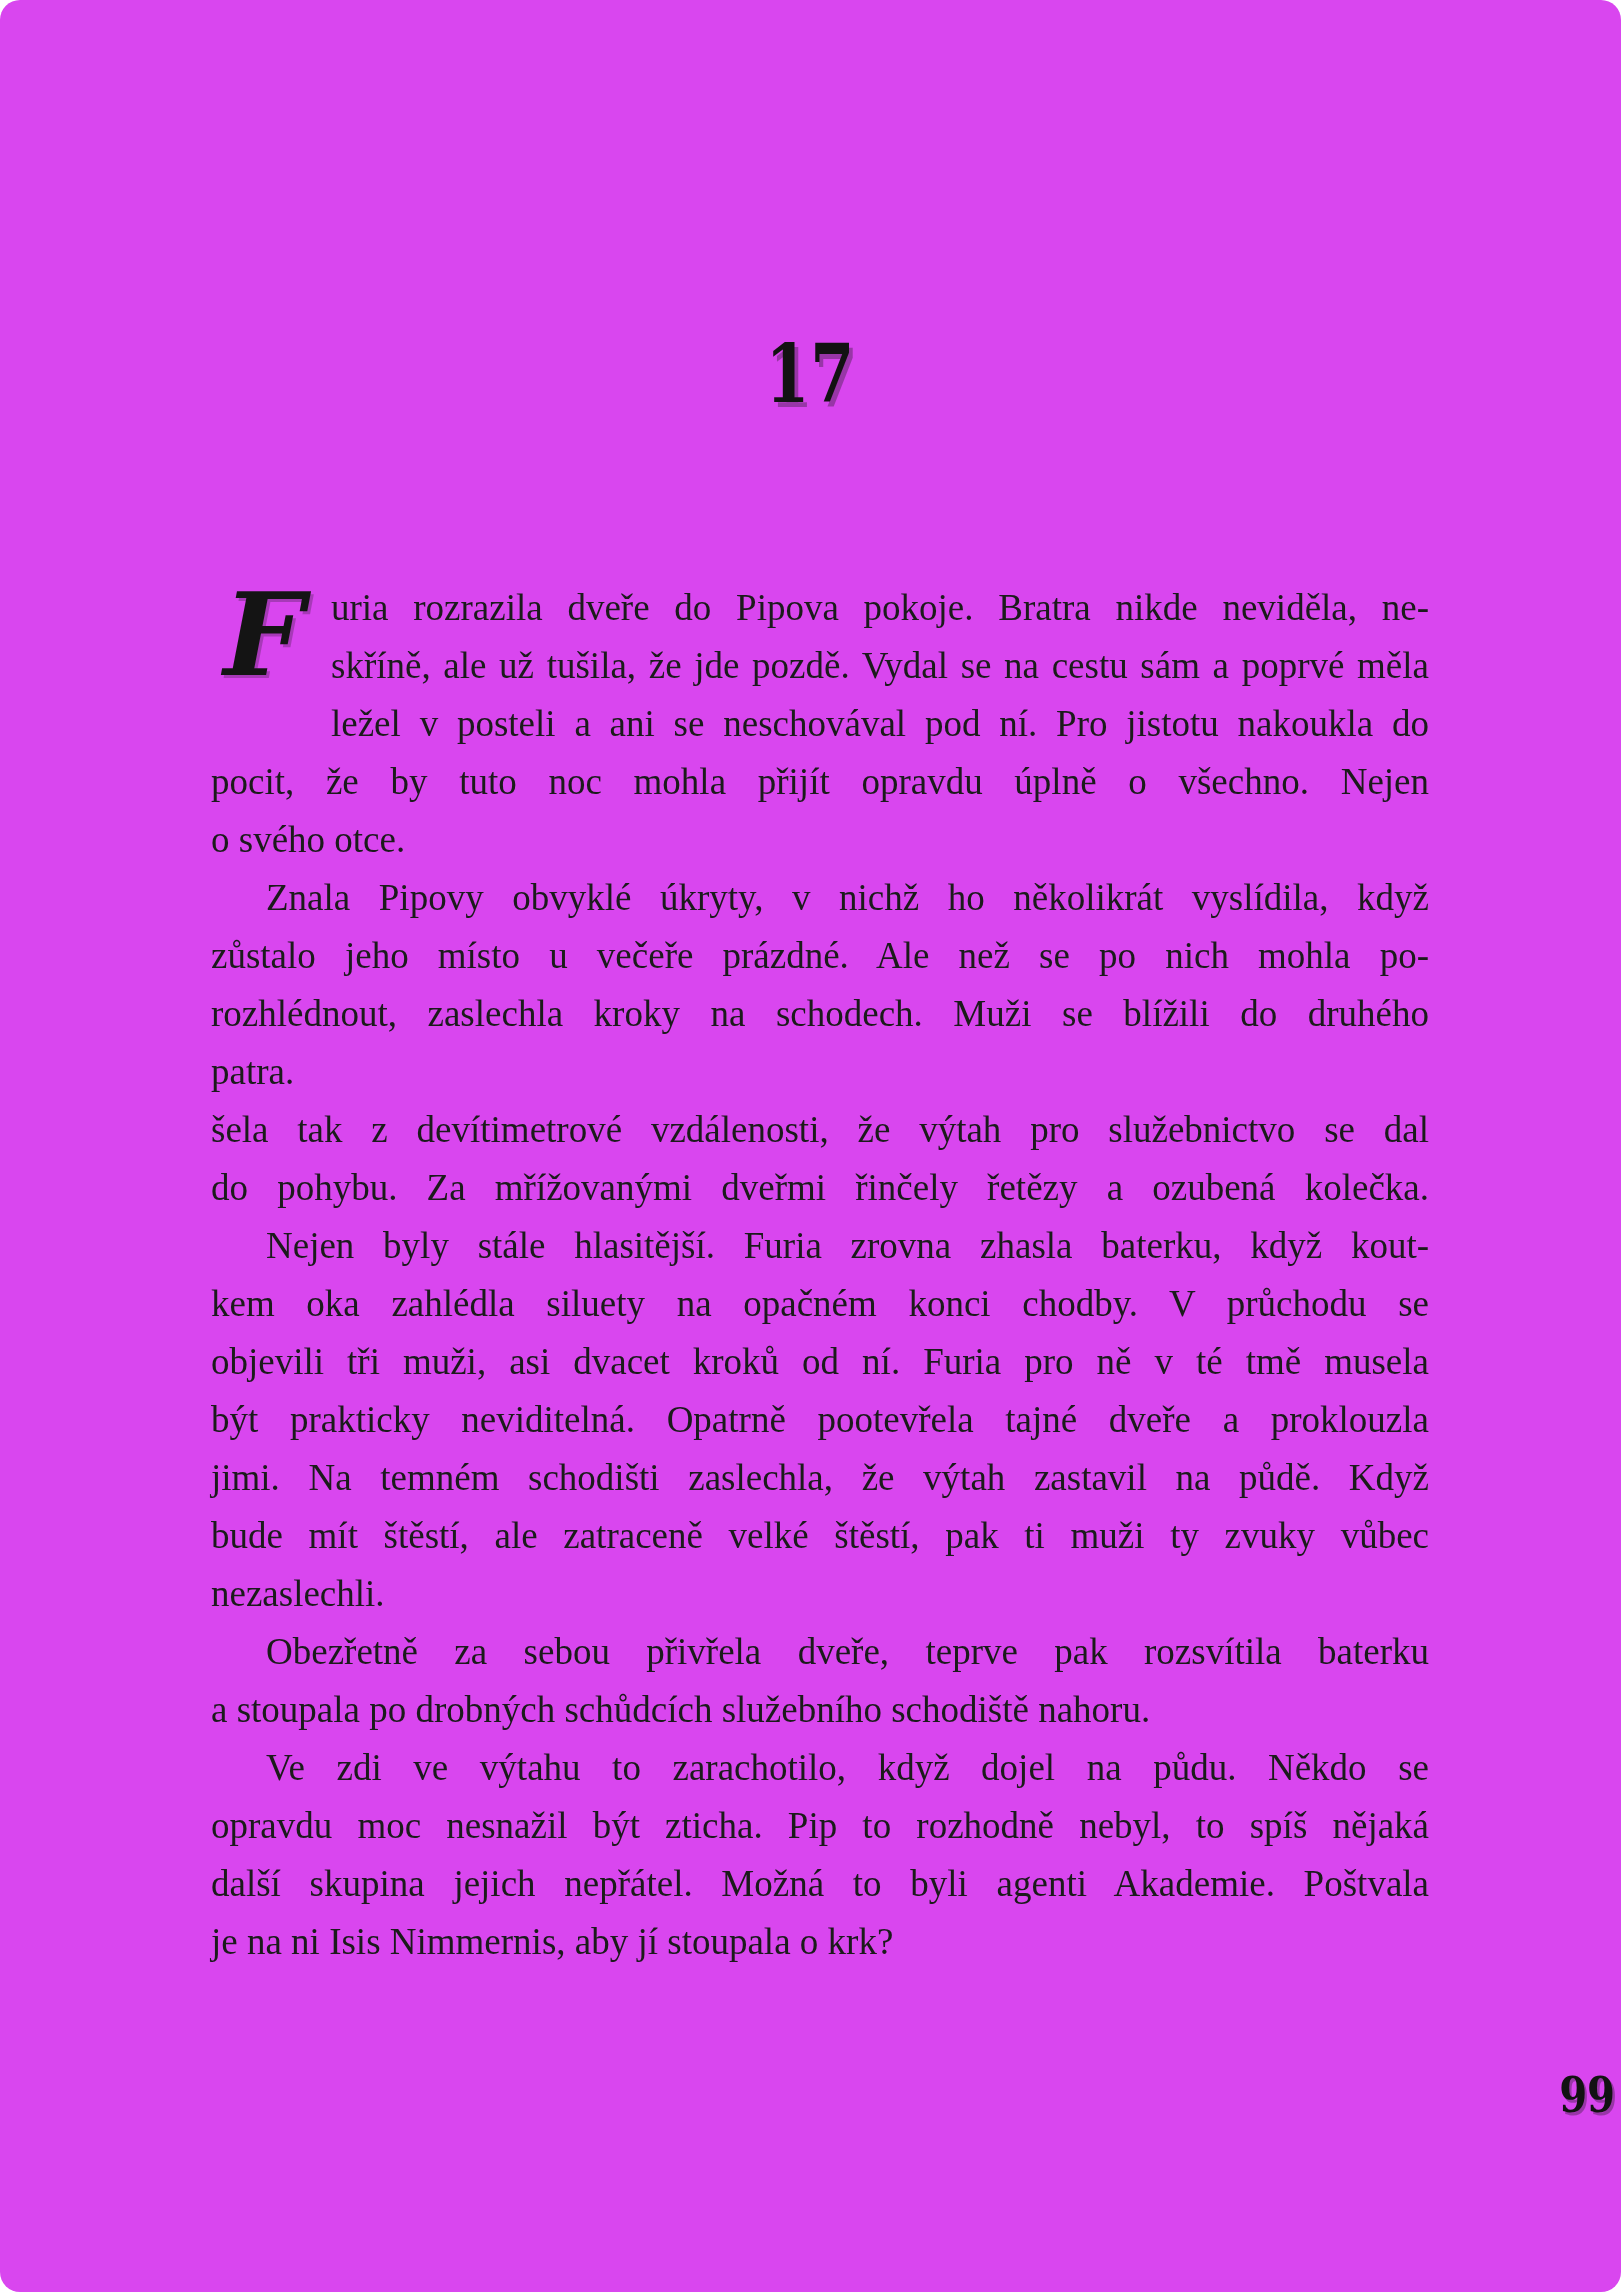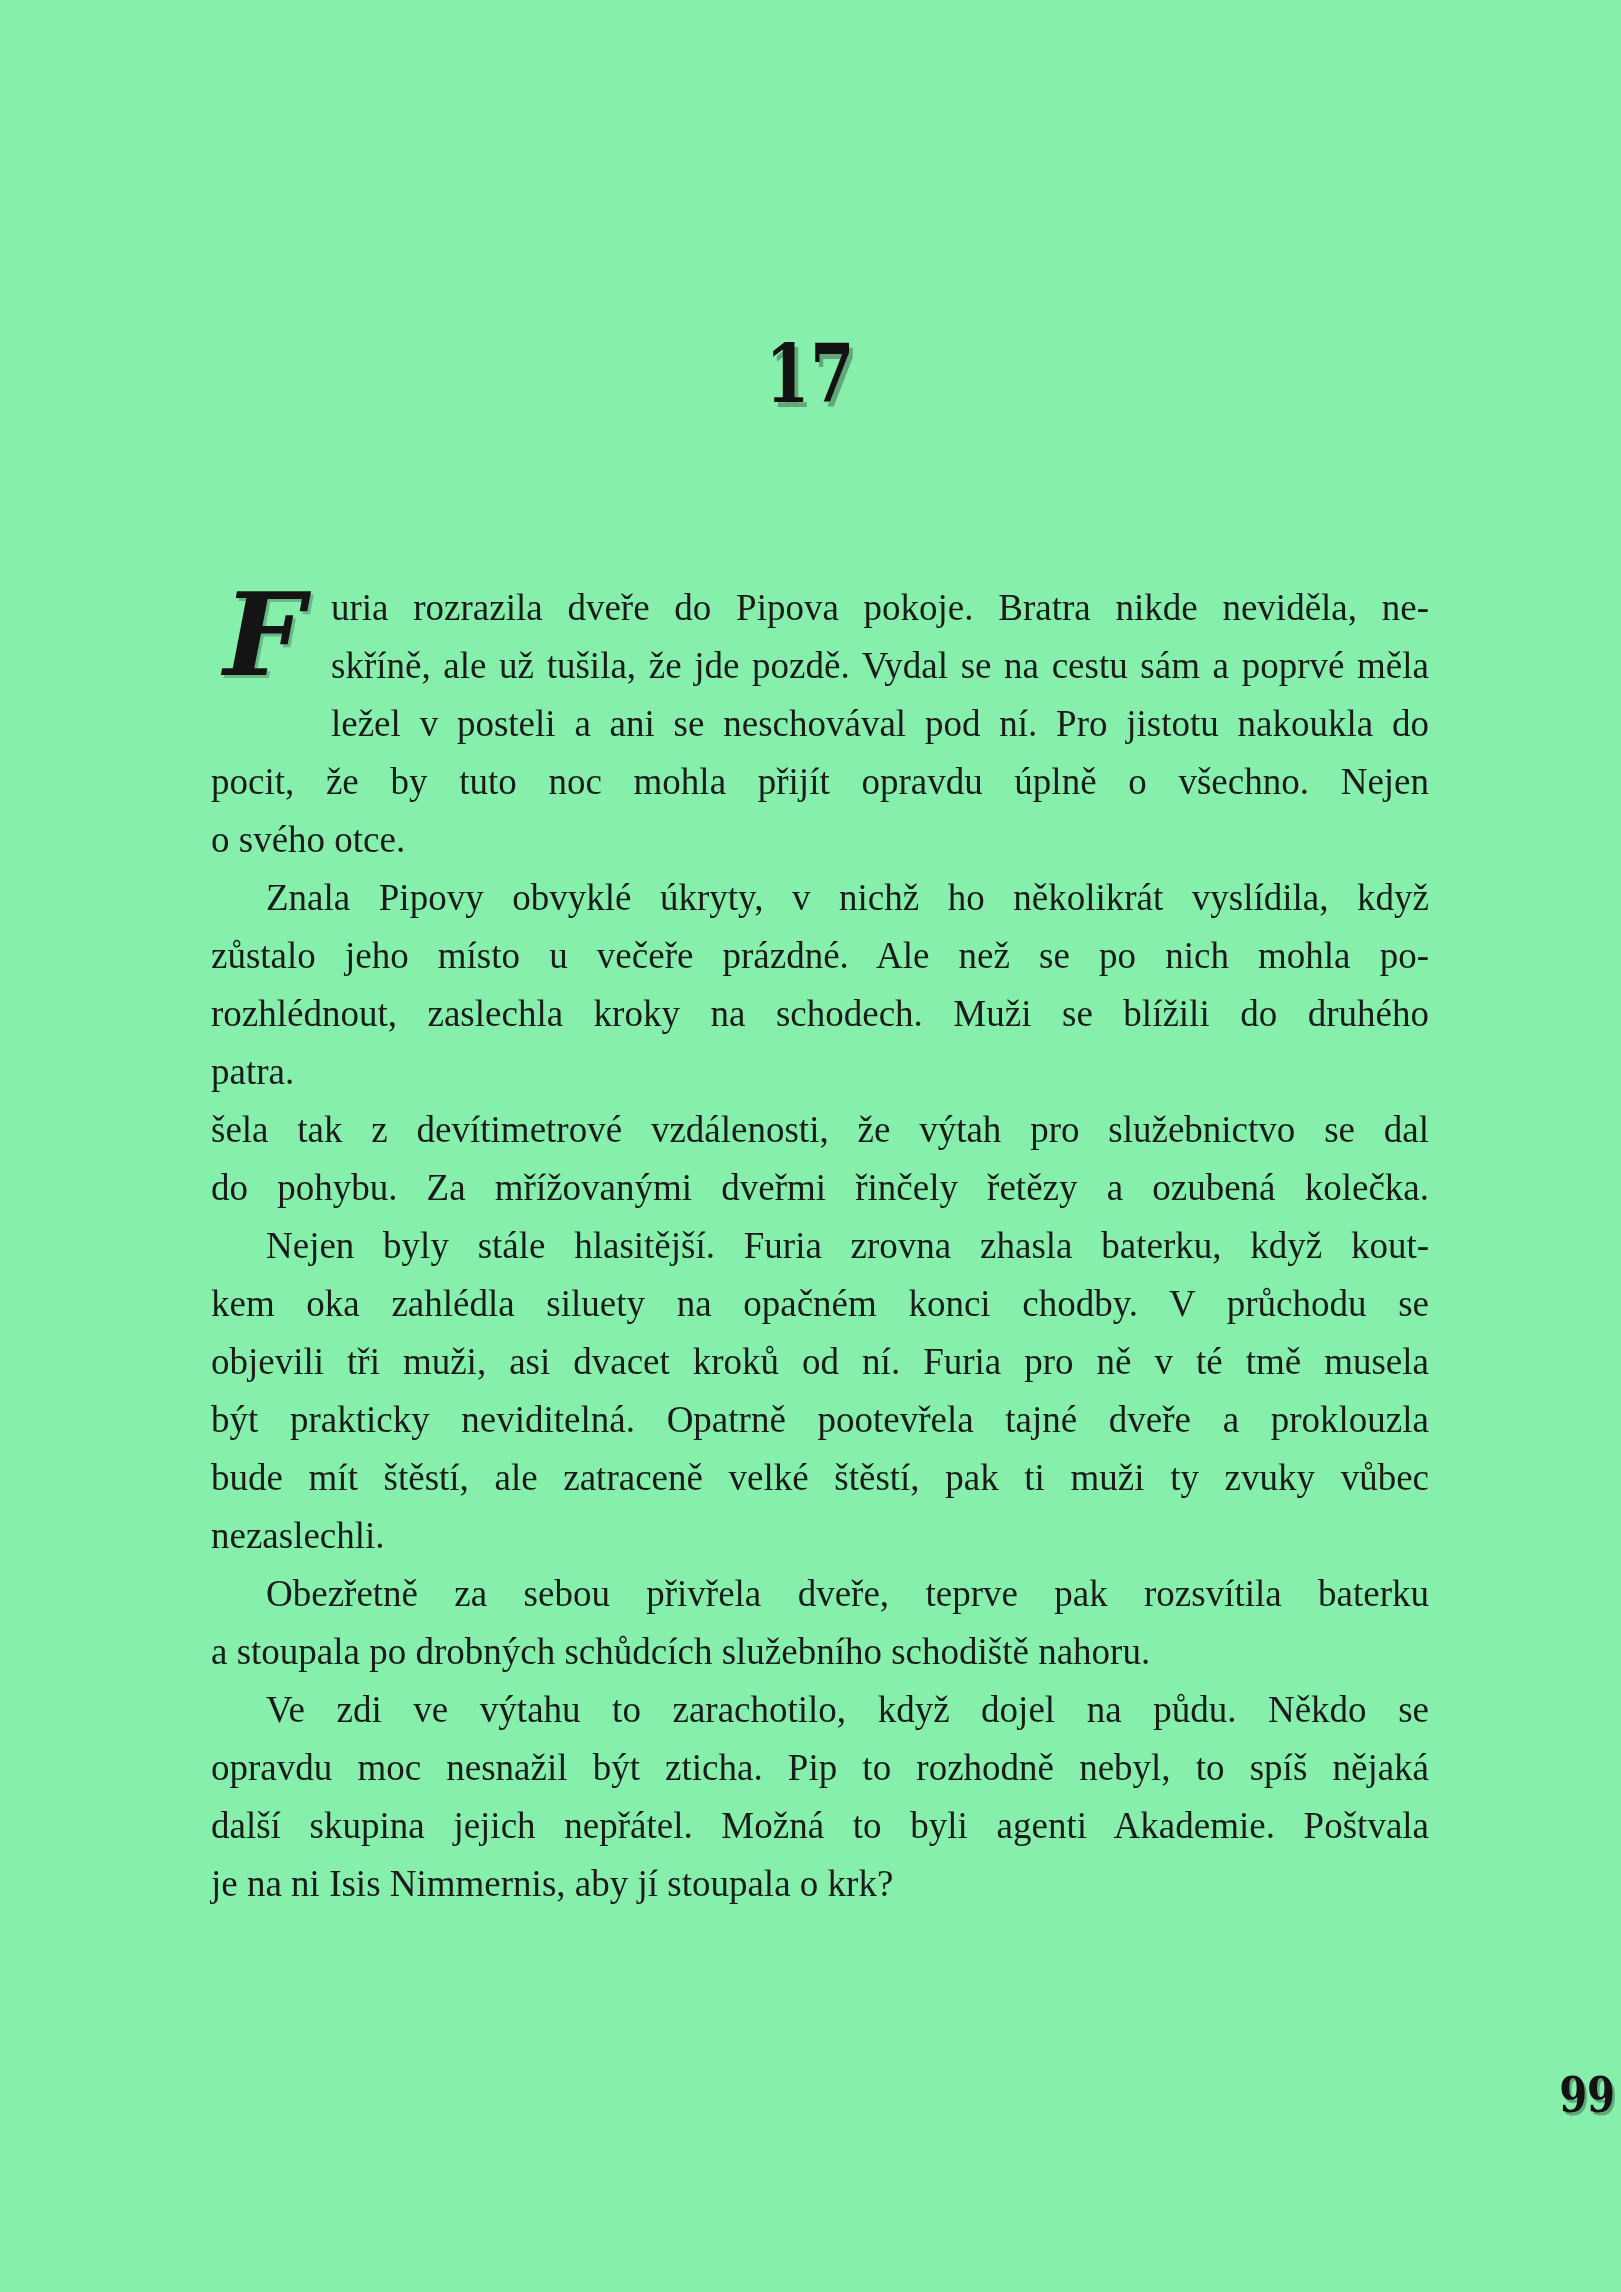--- a/index.html
+++ b/index.html
@@ -5,24 +5,25 @@
 <style>
   html, body {
     margin: 0;
     padding: 0;
     background: #ffffff;
   }
   .page {
     position: relative;
     width: 1621px;
     height: 2292px;
-    background: #86efac;
+    background: #d946ef;
     overflow: hidden;
     font-family: "Liberation Serif", "DejaVu Serif", serif;
     color: #1b1b1b;
+    border-radius: 20px;
   }
 
   
   .chapter {
     position: absolute;
     top: 333px;
     left: 0;
     right: 0;
     text-align: center;
   }
@@ -128,20 +129,21 @@
     <div class="para">
       <div class="line just">šela tak z devítimetrové vzdálenosti, že výtah pro služebnictvo se dal</div>
       <div class="line just">do pohybu. Za mřížovanými dveřmi řinčely řetězy a ozubená kolečka.</div>
     </div>
 
     <div class="para">
       <div class="line just indent">Nejen byly stále hlasitější. Furia zrovna zhasla baterku, když kout-</div>
       <div class="line just">kem oka zahlédla siluety na opačném konci chodby. V průchodu se</div>
       <div class="line just">objevili tři muži, asi dvacet kroků od ní. Furia pro ně v té tmě musela</div>
       <div class="line just">být prakticky neviditelná. Opatrně pootevřela tajné dveře a proklouzla</div>
+      <div class="line just">jimi. Na temném schodišti zaslechla, že výtah zastavil na půdě. Když</div>
       <div class="line just">bude mít štěstí, ale zatraceně velké štěstí, pak ti muži ty zvuky vůbec</div>
       <div class="line">nezaslechli.</div>
     </div>
 
     <div class="para">
       <div class="line just indent">Obezřetně za sebou přivřela dveře, teprve pak rozsvítila baterku</div>
       <div class="line">a stoupala po drobných schůdcích služebního schodiště nahoru.</div>
     </div>
 
     <div class="para">

